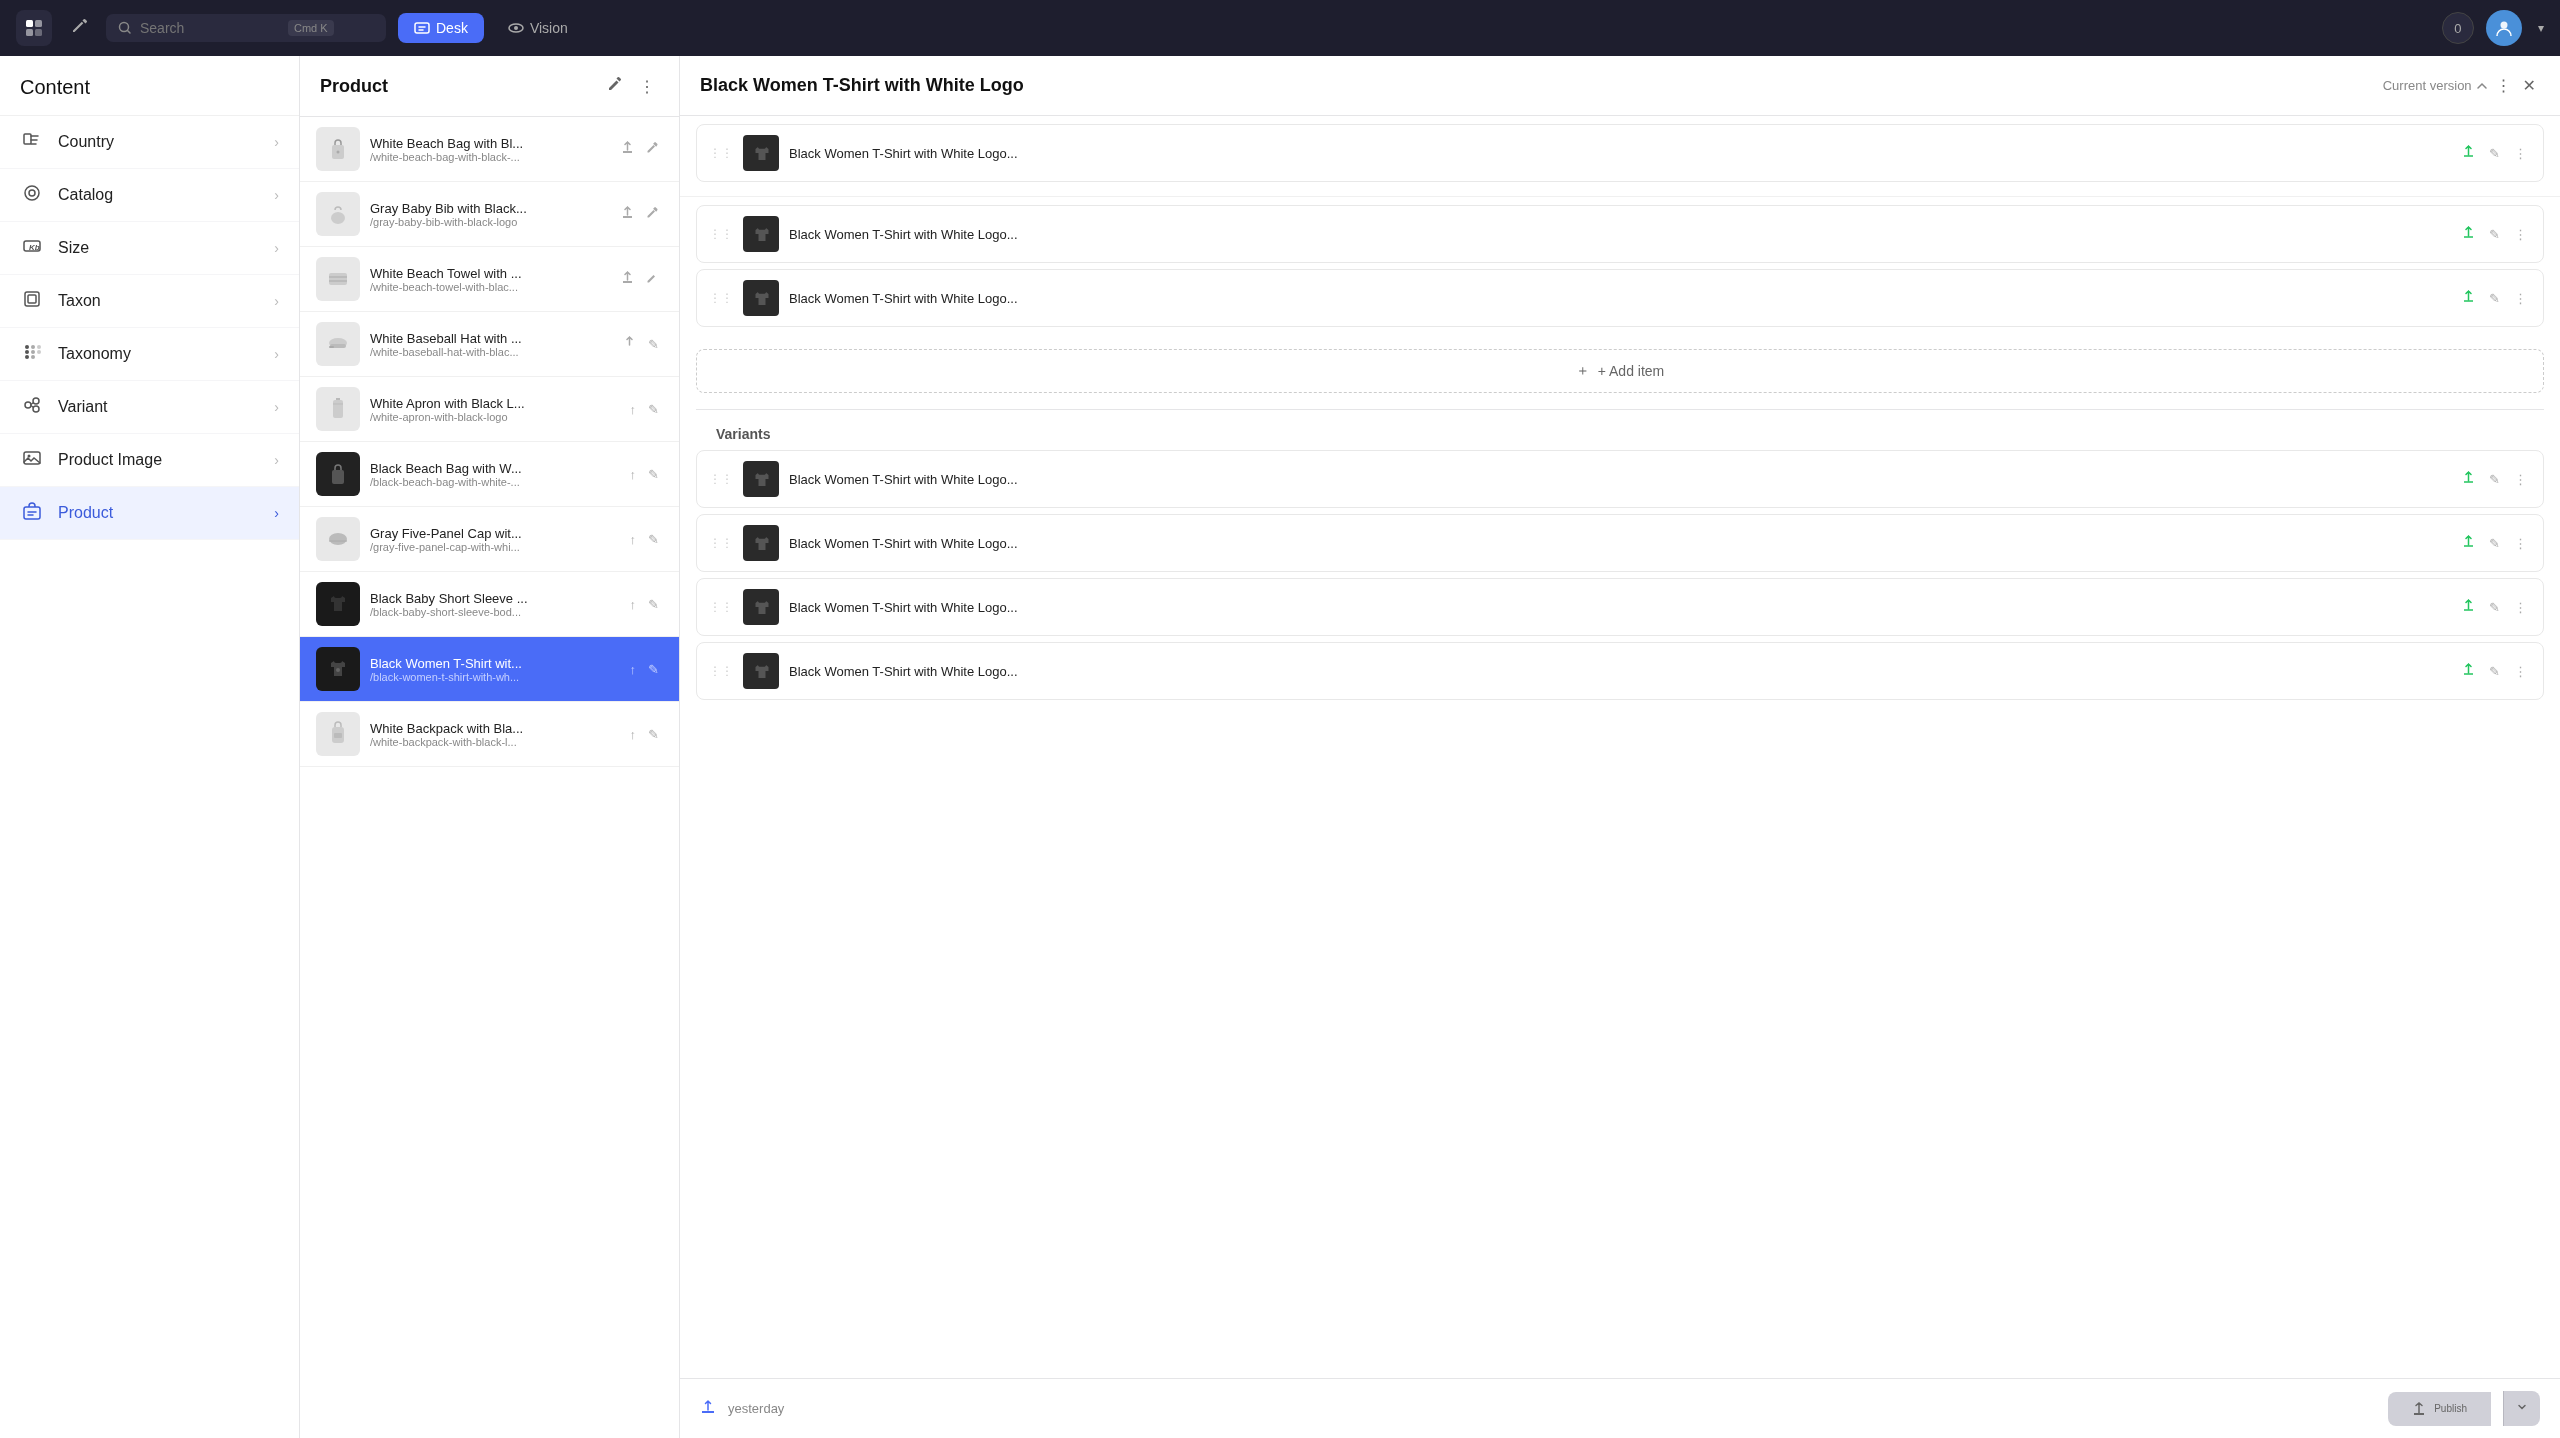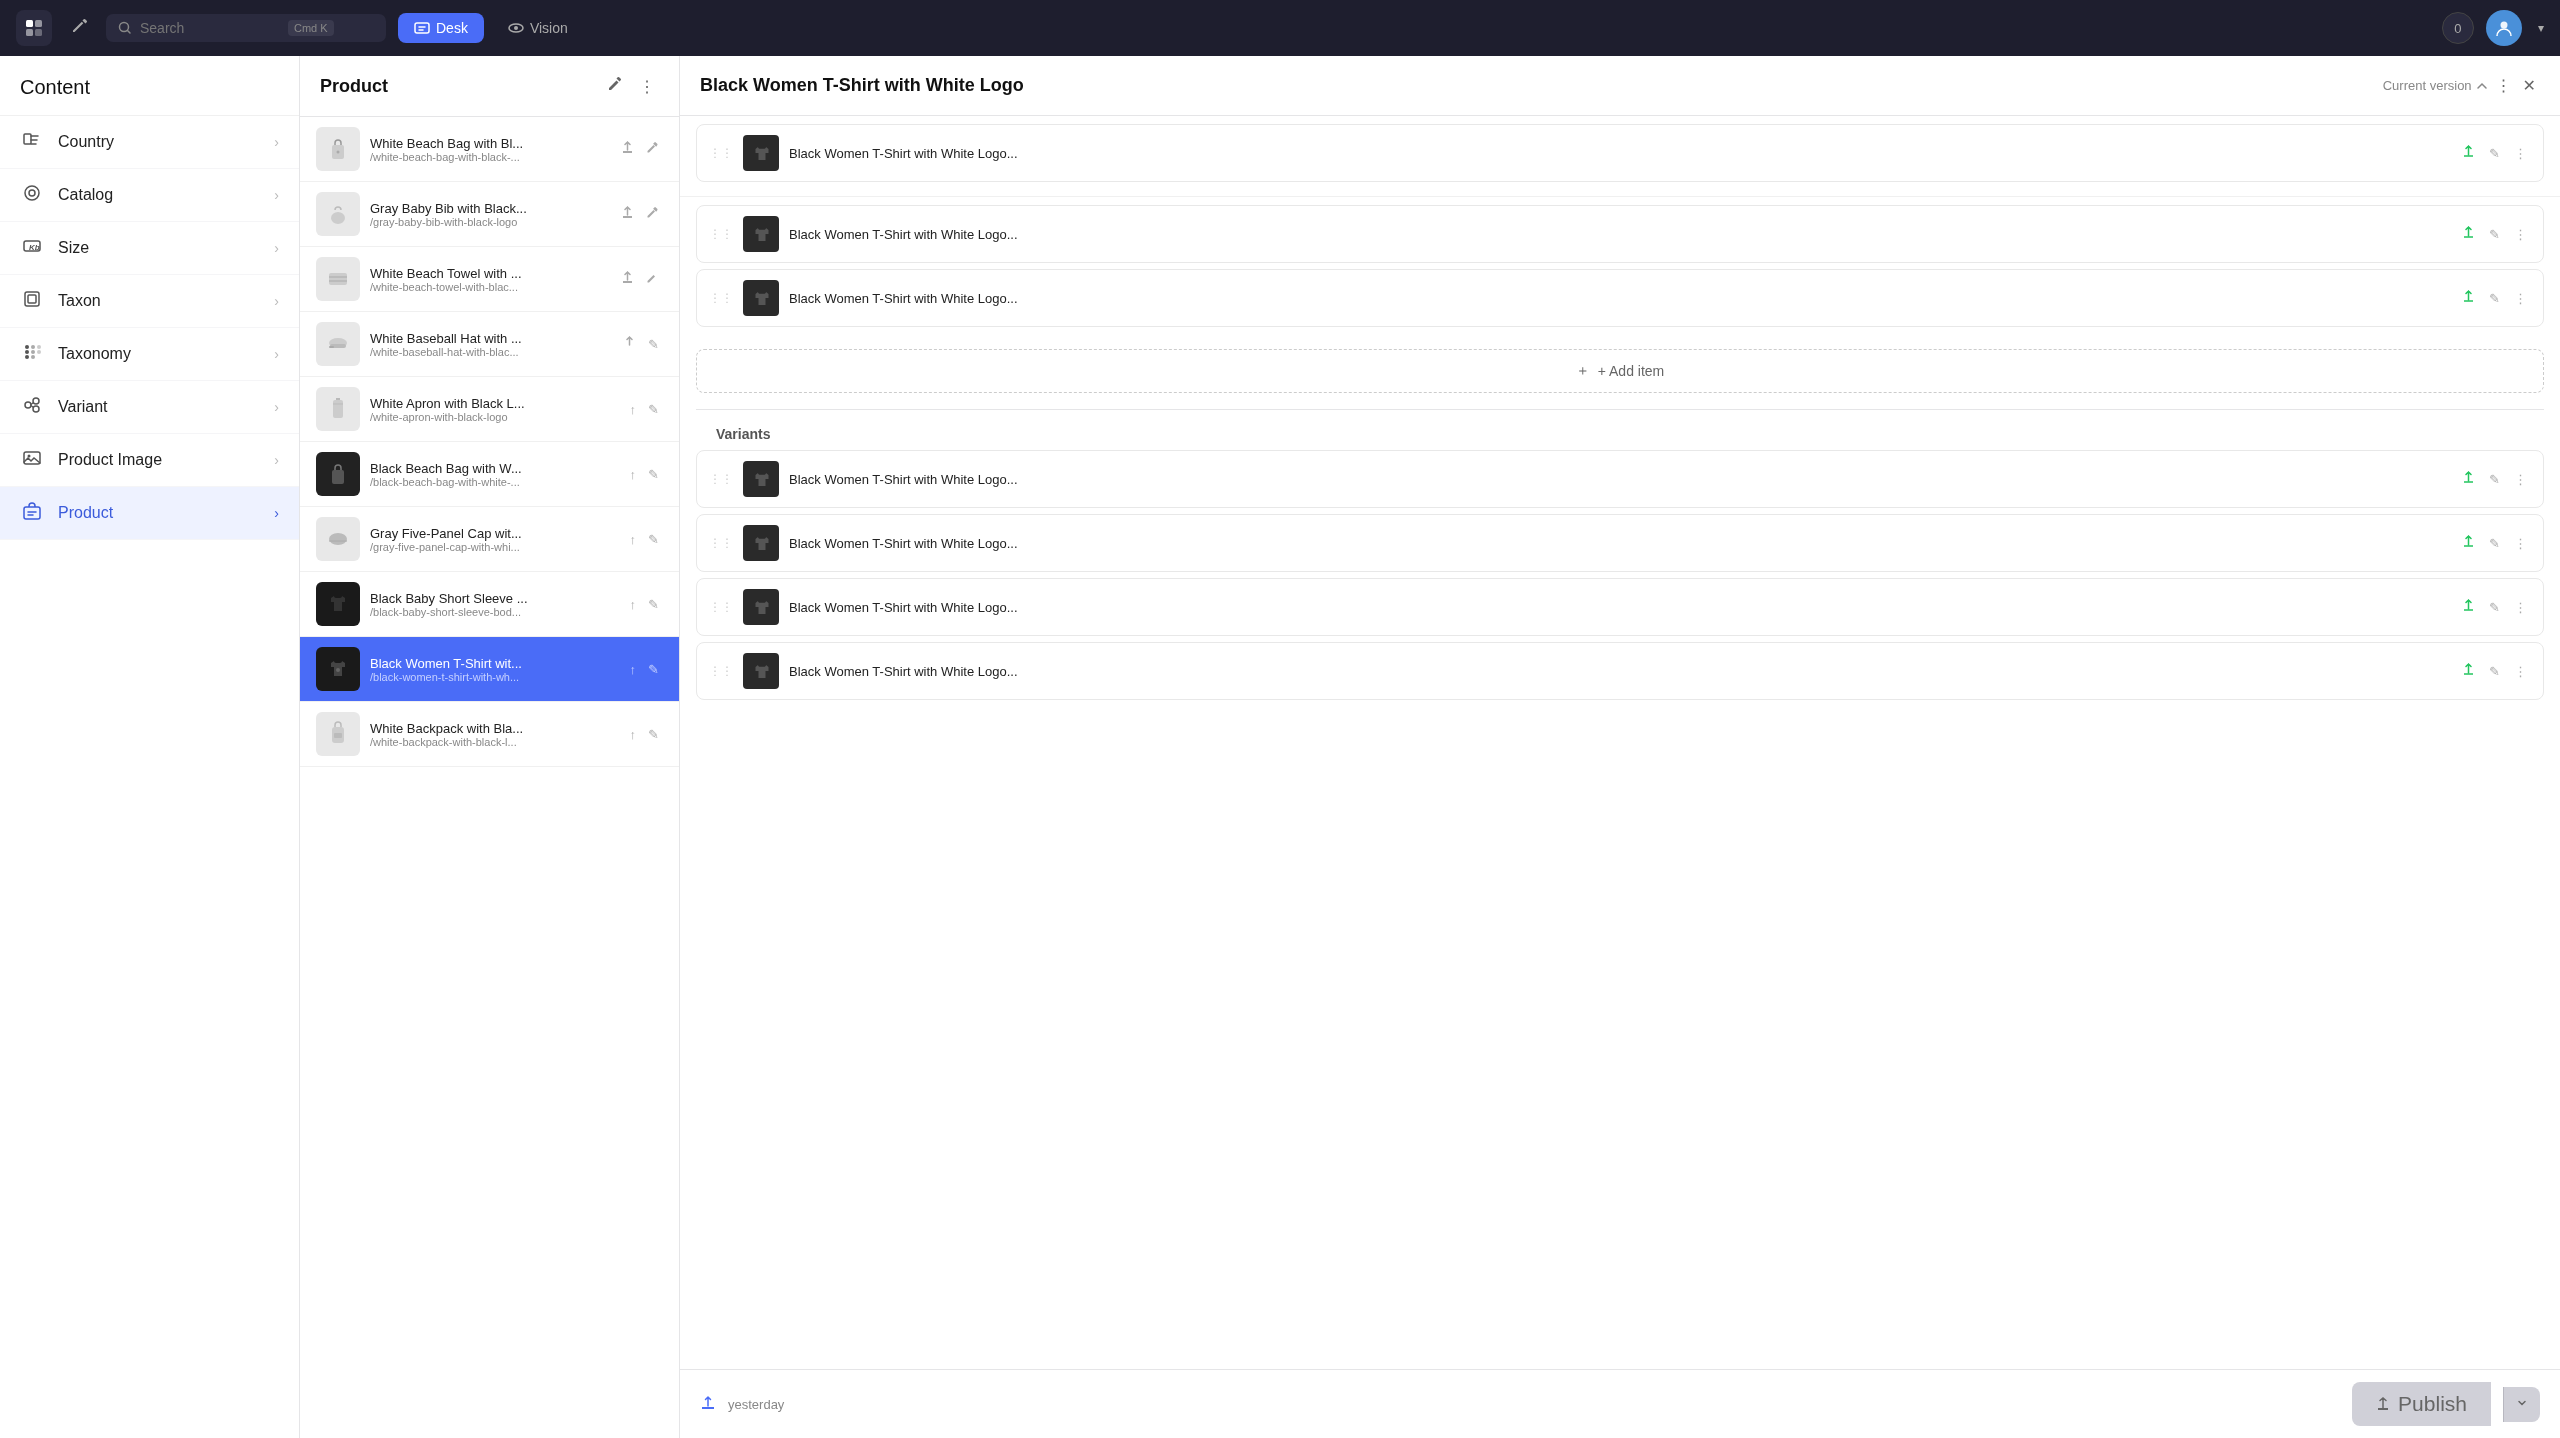--- a/index.html
+++ b/index.html
@@ -365,21 +365,21 @@
       font-size: 13px;
       color: #888;
       flex: 1;
     }
     .publish-btn {
       background: #d0d0d8;
       color: #666;
       border: none;
       border-radius: 8px 0 0 8px;
       padding: 10px 24px;
-      font-size: 21px;
+      font-size: 10px;
       font-weight: 500;
       cursor: pointer;
       display: flex;
       align-items: center;
       gap: 8px;
     }
     .publish-dropdown-btn {
       background: #d0d0d8;
       color: #666;
       border: none;

